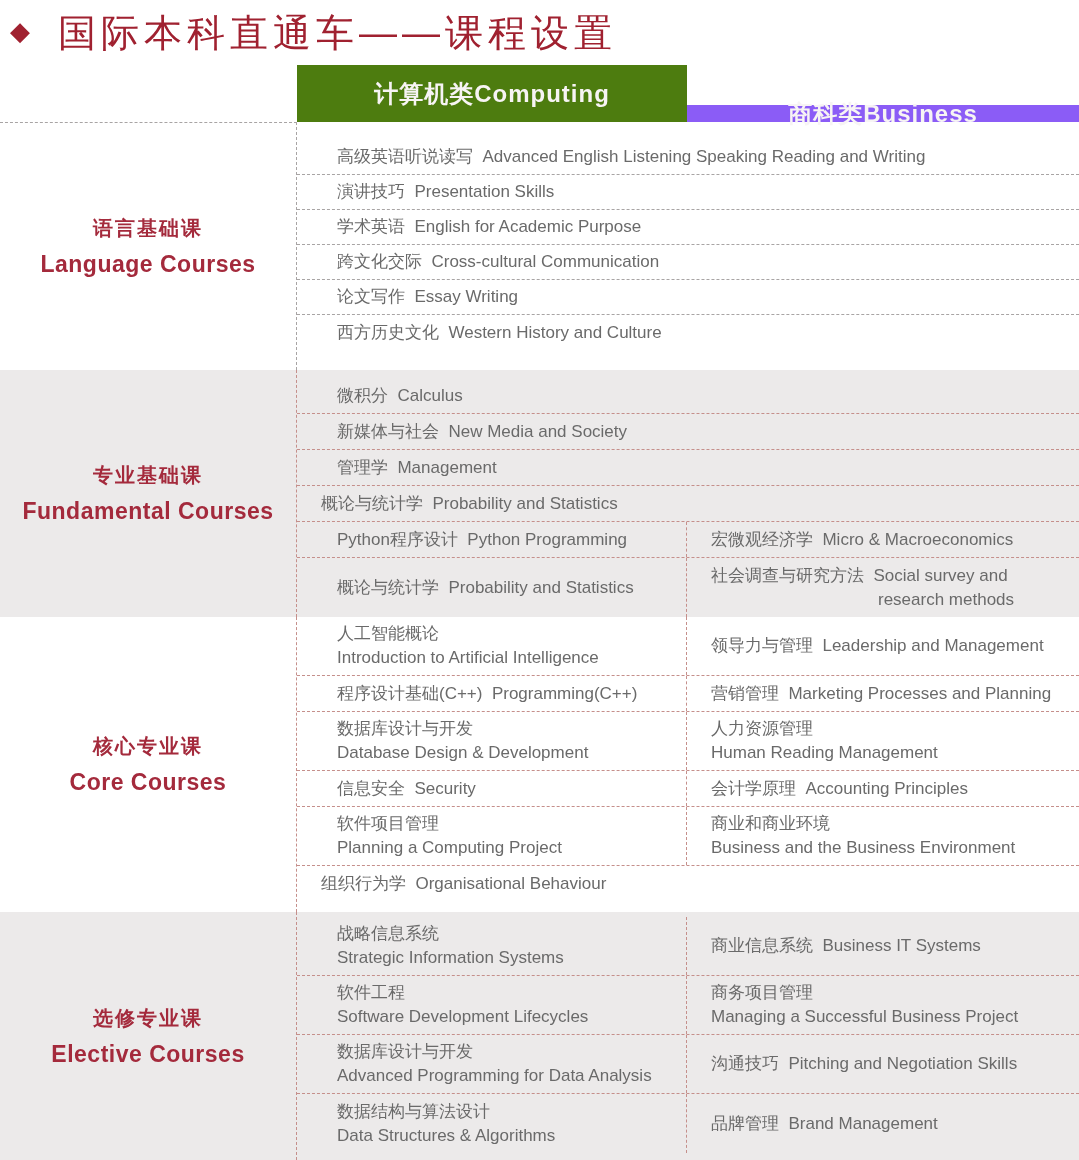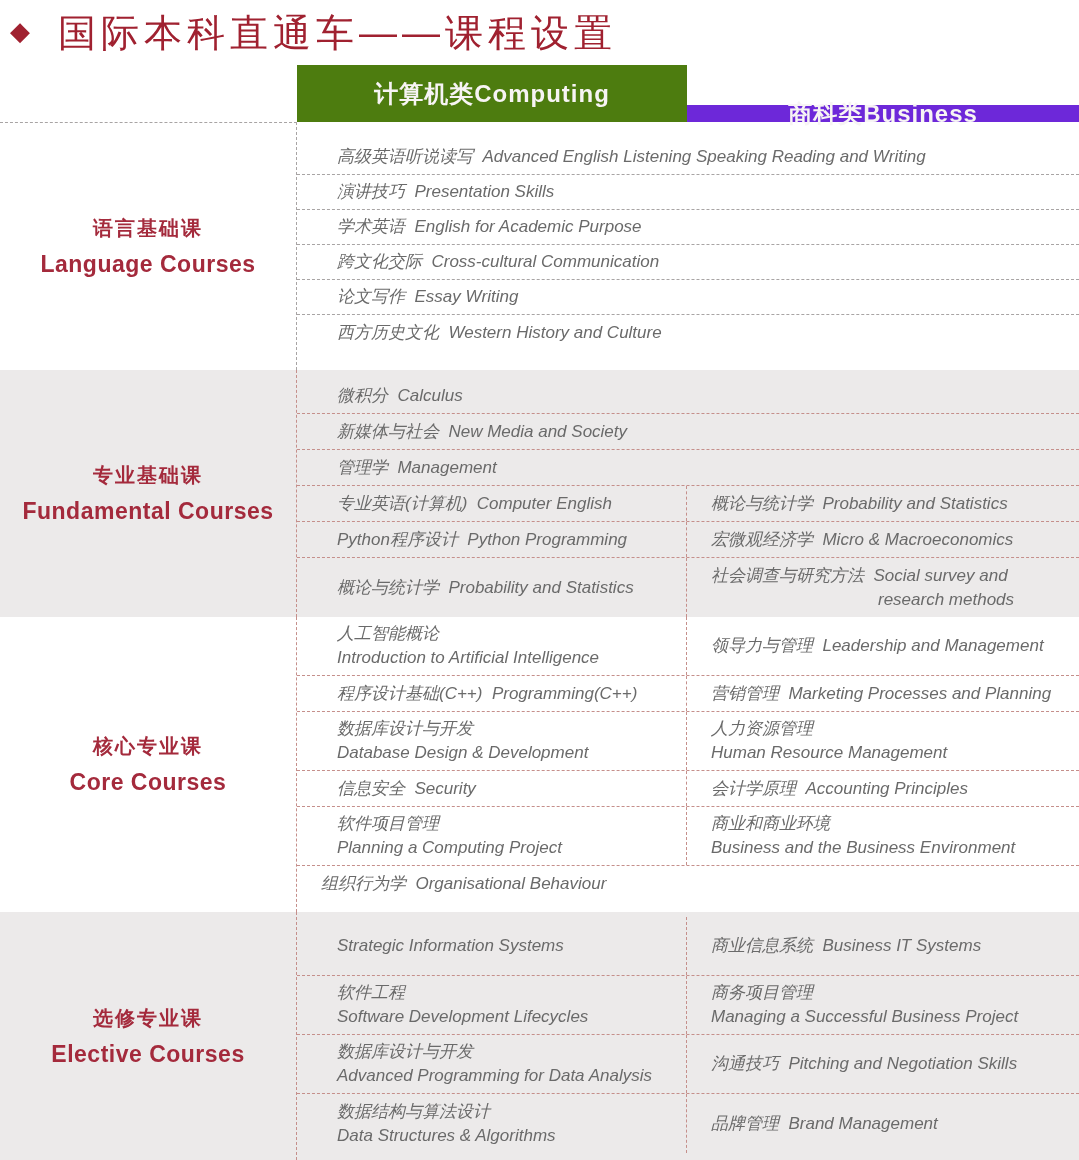--- a/index.html
+++ b/index.html
@@ -33,21 +33,21 @@
     height:57px;
     margin-left:297px;
     display:flex;
   }
   .hdr{
     display:flex;align-items:center;justify-content:center;
     color:#f7f4f4;font-size:24px;font-weight:bold;
     letter-spacing:1px;white-space:pre;
   }
   .hdr.computing{width:390px;flex:none;background:#4d7c0f;}
-  .hdr.business{flex:1;background:#6d28d9;margin-top:40px;}
+  .hdr.business{flex:1;background:#8b5cf6;margin-top:40px;}
   
   .section{display:flex;box-sizing:border-box;}
   .section.gray{background:#eceaea;}
   .section.white{background:#ffffff;}
   .sec-language{height:248px;--dashv:#a8a4a4;--dashh:#a8a4a4;--padtop:18px;}
   .sec-fundamental{height:247px;--dashv:#c58f8b;--dashh:#c58f8b;--padtop:8px;}
   .sec-core{height:295px;--dashv:#c58f8b;--dashh:#c58f8b;--padtop:0px;}
   .sec-elective{height:248px;--dashv:#c58f8b;--dashh:#c58f8b;--padtop:5px;}
   .label-col{
     width:297px;flex:none;box-sizing:border-box;
@@ -66,21 +66,21 @@
   .row{
     display:flex;flex:none;
     height:36px;box-sizing:border-box;
     border-bottom:1px dashed var(--dashh);
   }
   .sec-language .row{height:35px;}
   .row.tall{height:59px;}
   .row:last-child{border-bottom:none;}
   .cell{
     display:flex;flex-direction:column;justify-content:center;
-    box-sizing:border-box;min-width:0;font-style:italic;
+    box-sizing:border-box;min-width:0;
   }
   .cell.full{flex:1;padding-left:40px;}
   .cell.left{width:390px;flex:none;padding-left:40px;border-right:1px dashed var(--dashv);}
   .cell.right{flex:1;padding-left:24px;}
   .line{
     color:#6a6a6a;font-size:17px;line-height:24px;
     white-space:pre;
   }
   .cell.indent .line:nth-child(2){padding-left:167px;}
 </style>
@@ -153,23 +153,20 @@
             <div class="cell full">
               <div class="line">新媒体与社会  New Media and Society</div>
             </div>
           </div>
           <div class="row">
             <div class="cell full">
               <div class="line">管理学  Management</div>
             </div>
           </div>
           <div class="row">
-            <div class="cell left">
-              <div class="line">专业英语(计算机)  Computer English</div>
-            </div>
             <div class="cell right">
               <div class="line">概论与统计学  Probability and Statistics</div>
             </div>
           </div>
           <div class="row">
             <div class="cell left">
               <div class="line">Python程序设计  Python Programming</div>
             </div>
             <div class="cell right">
               <div class="line">宏微观经济学  Micro &amp; Macroeconomics</div>
@@ -209,21 +206,21 @@
               <div class="line">营销管理  Marketing Processes and Planning</div>
             </div>
           </div>
           <div class="row tall">
             <div class="cell left">
               <div class="line">数据库设计与开发</div>
               <div class="line">Database Design &amp; Development</div>
             </div>
             <div class="cell right">
               <div class="line">人力资源管理</div>
-              <div class="line">Human Resource Management</div>
+              <div class="line">Human Reading Management</div>
             </div>
           </div>
           <div class="row">
             <div class="cell left">
               <div class="line">信息安全  Security</div>
             </div>
             <div class="cell right">
               <div class="line">会计学原理  Accounting Principles</div>
             </div>
           </div>
@@ -245,20 +242,21 @@
         </div>
       </div>
       <div class="section gray sec-elective">
         <div class="label-col">
           <div class="label-zh">选修专业课</div>
           <div class="label-en">Elective Courses</div>
         </div>
         <div class="rows">
           <div class="row tall">
             <div class="cell left">
+              <div class="line">战略信息系统</div>
               <div class="line">Strategic Information Systems</div>
             </div>
             <div class="cell right">
               <div class="line">商业信息系统  Business IT Systems</div>
             </div>
           </div>
           <div class="row tall">
             <div class="cell left">
               <div class="line">软件工程</div>
               <div class="line">Software Development Lifecycles</div>

